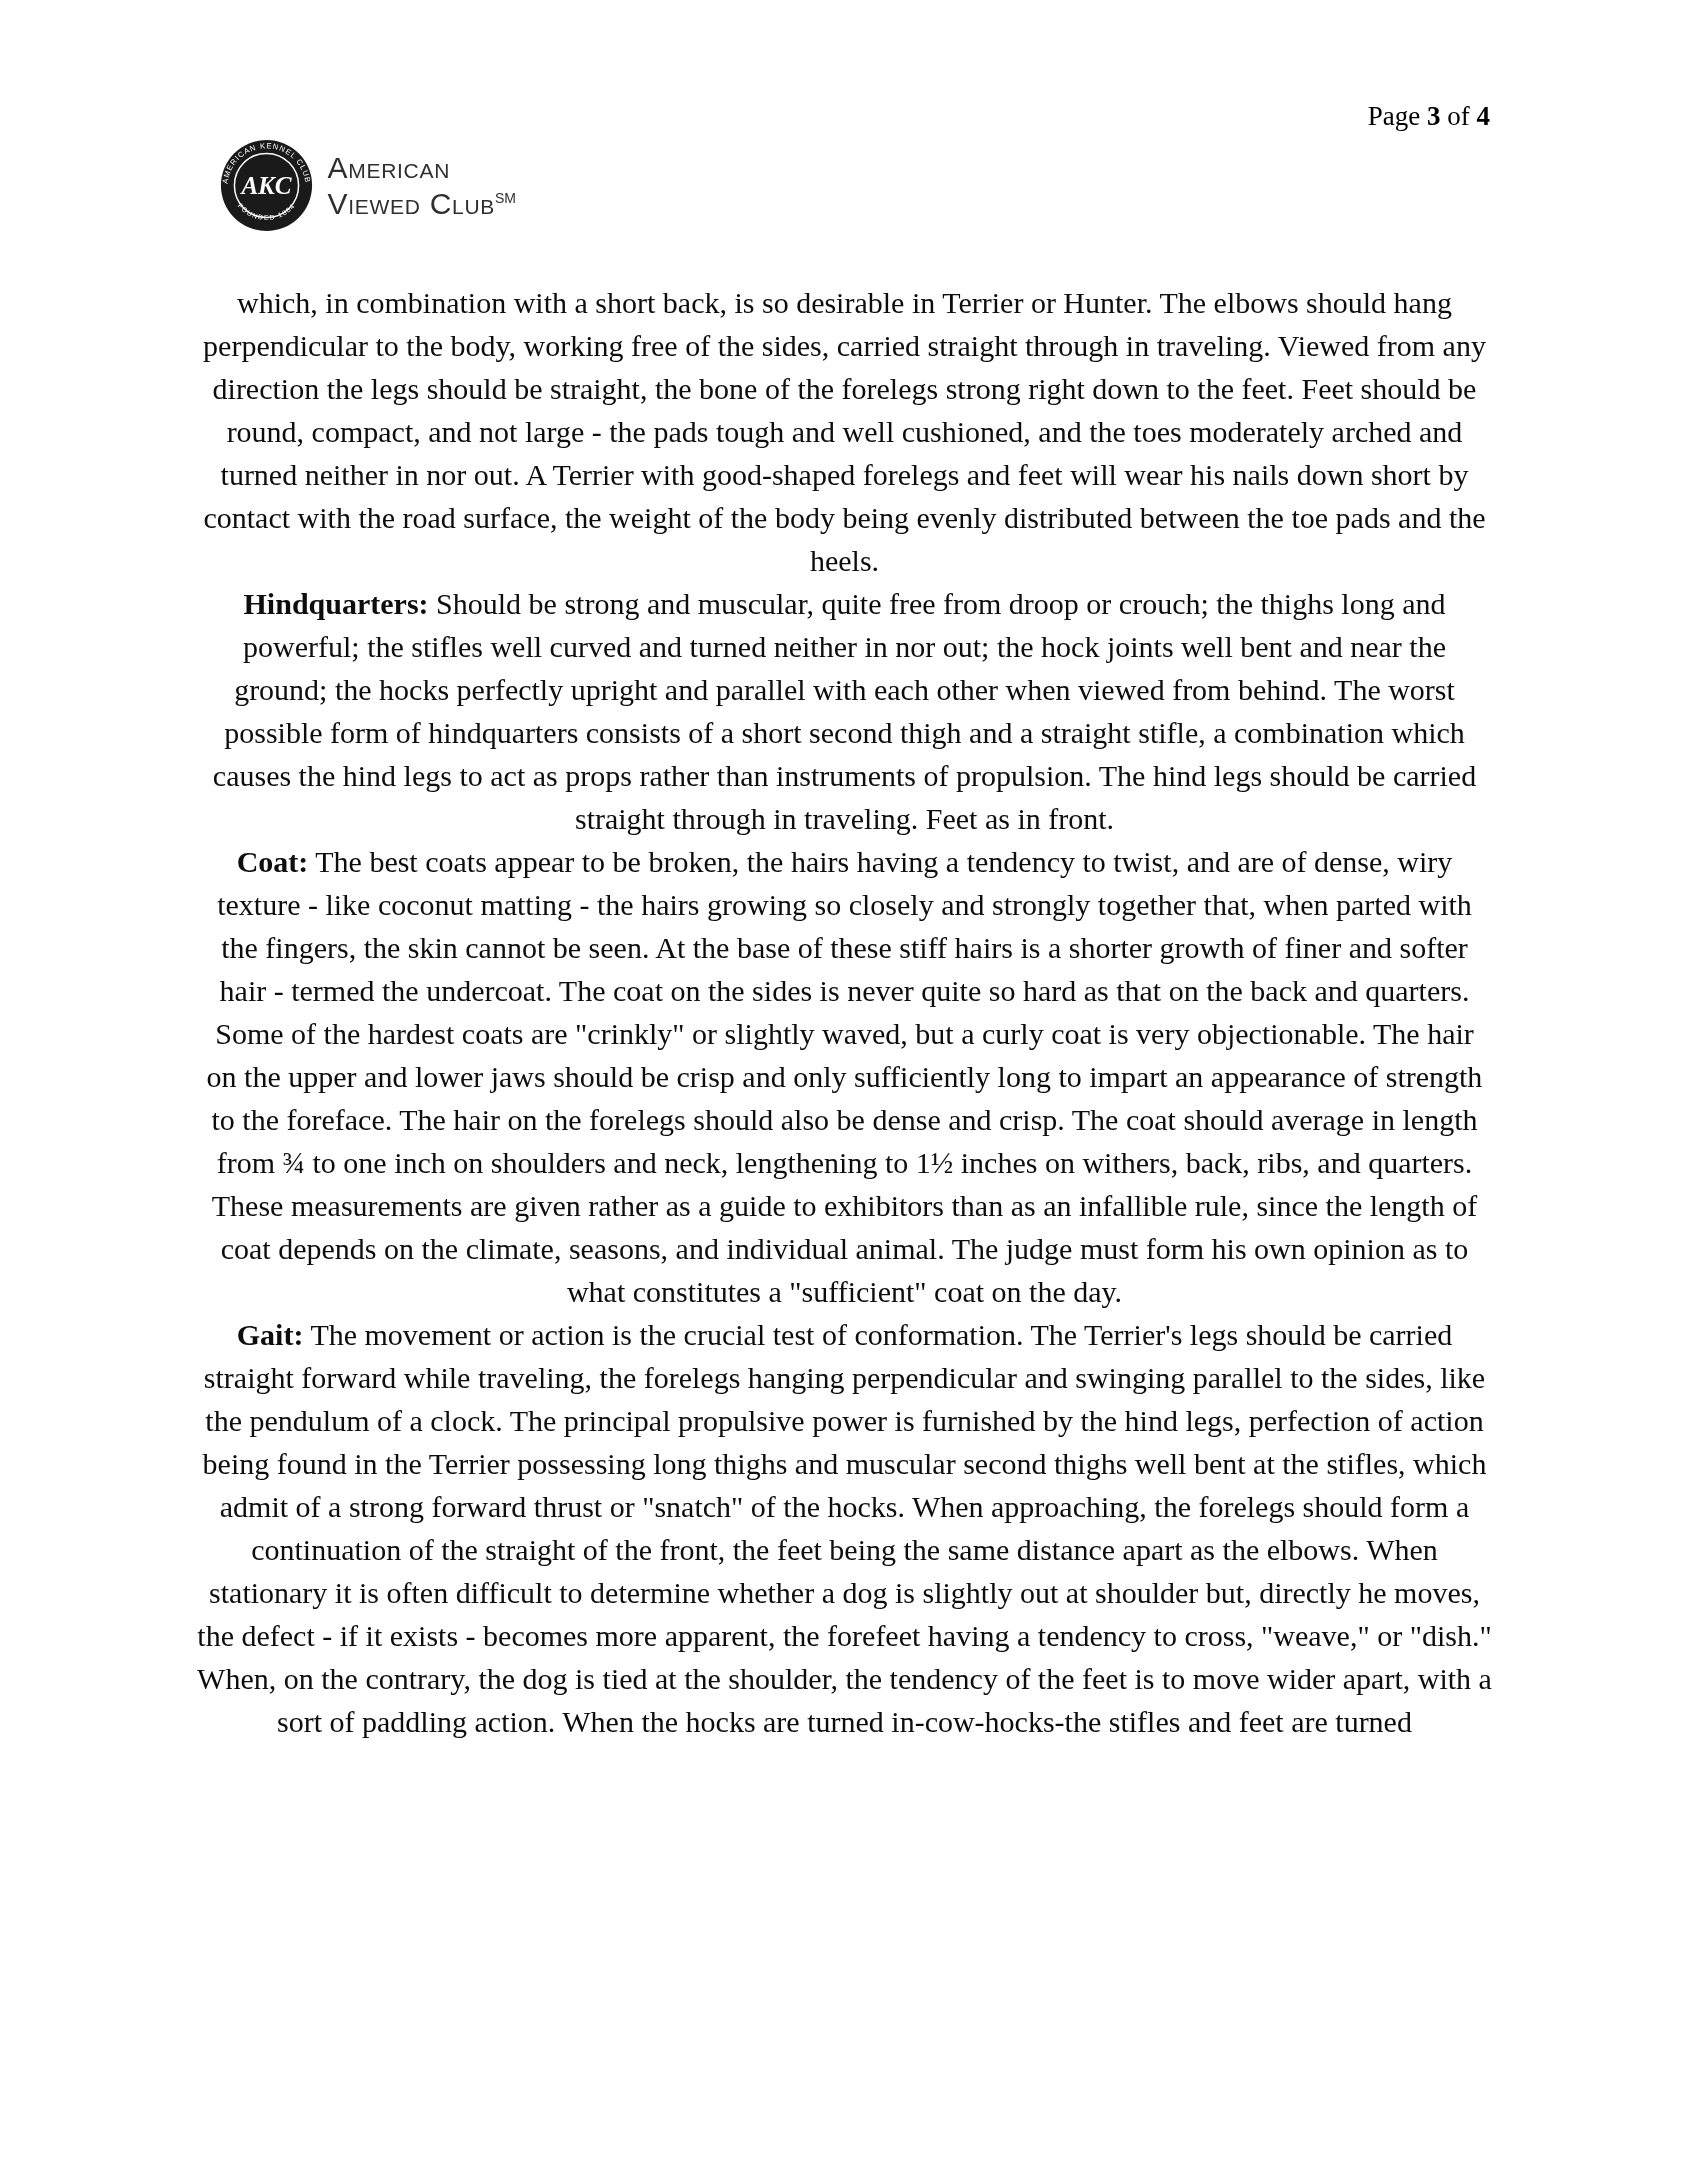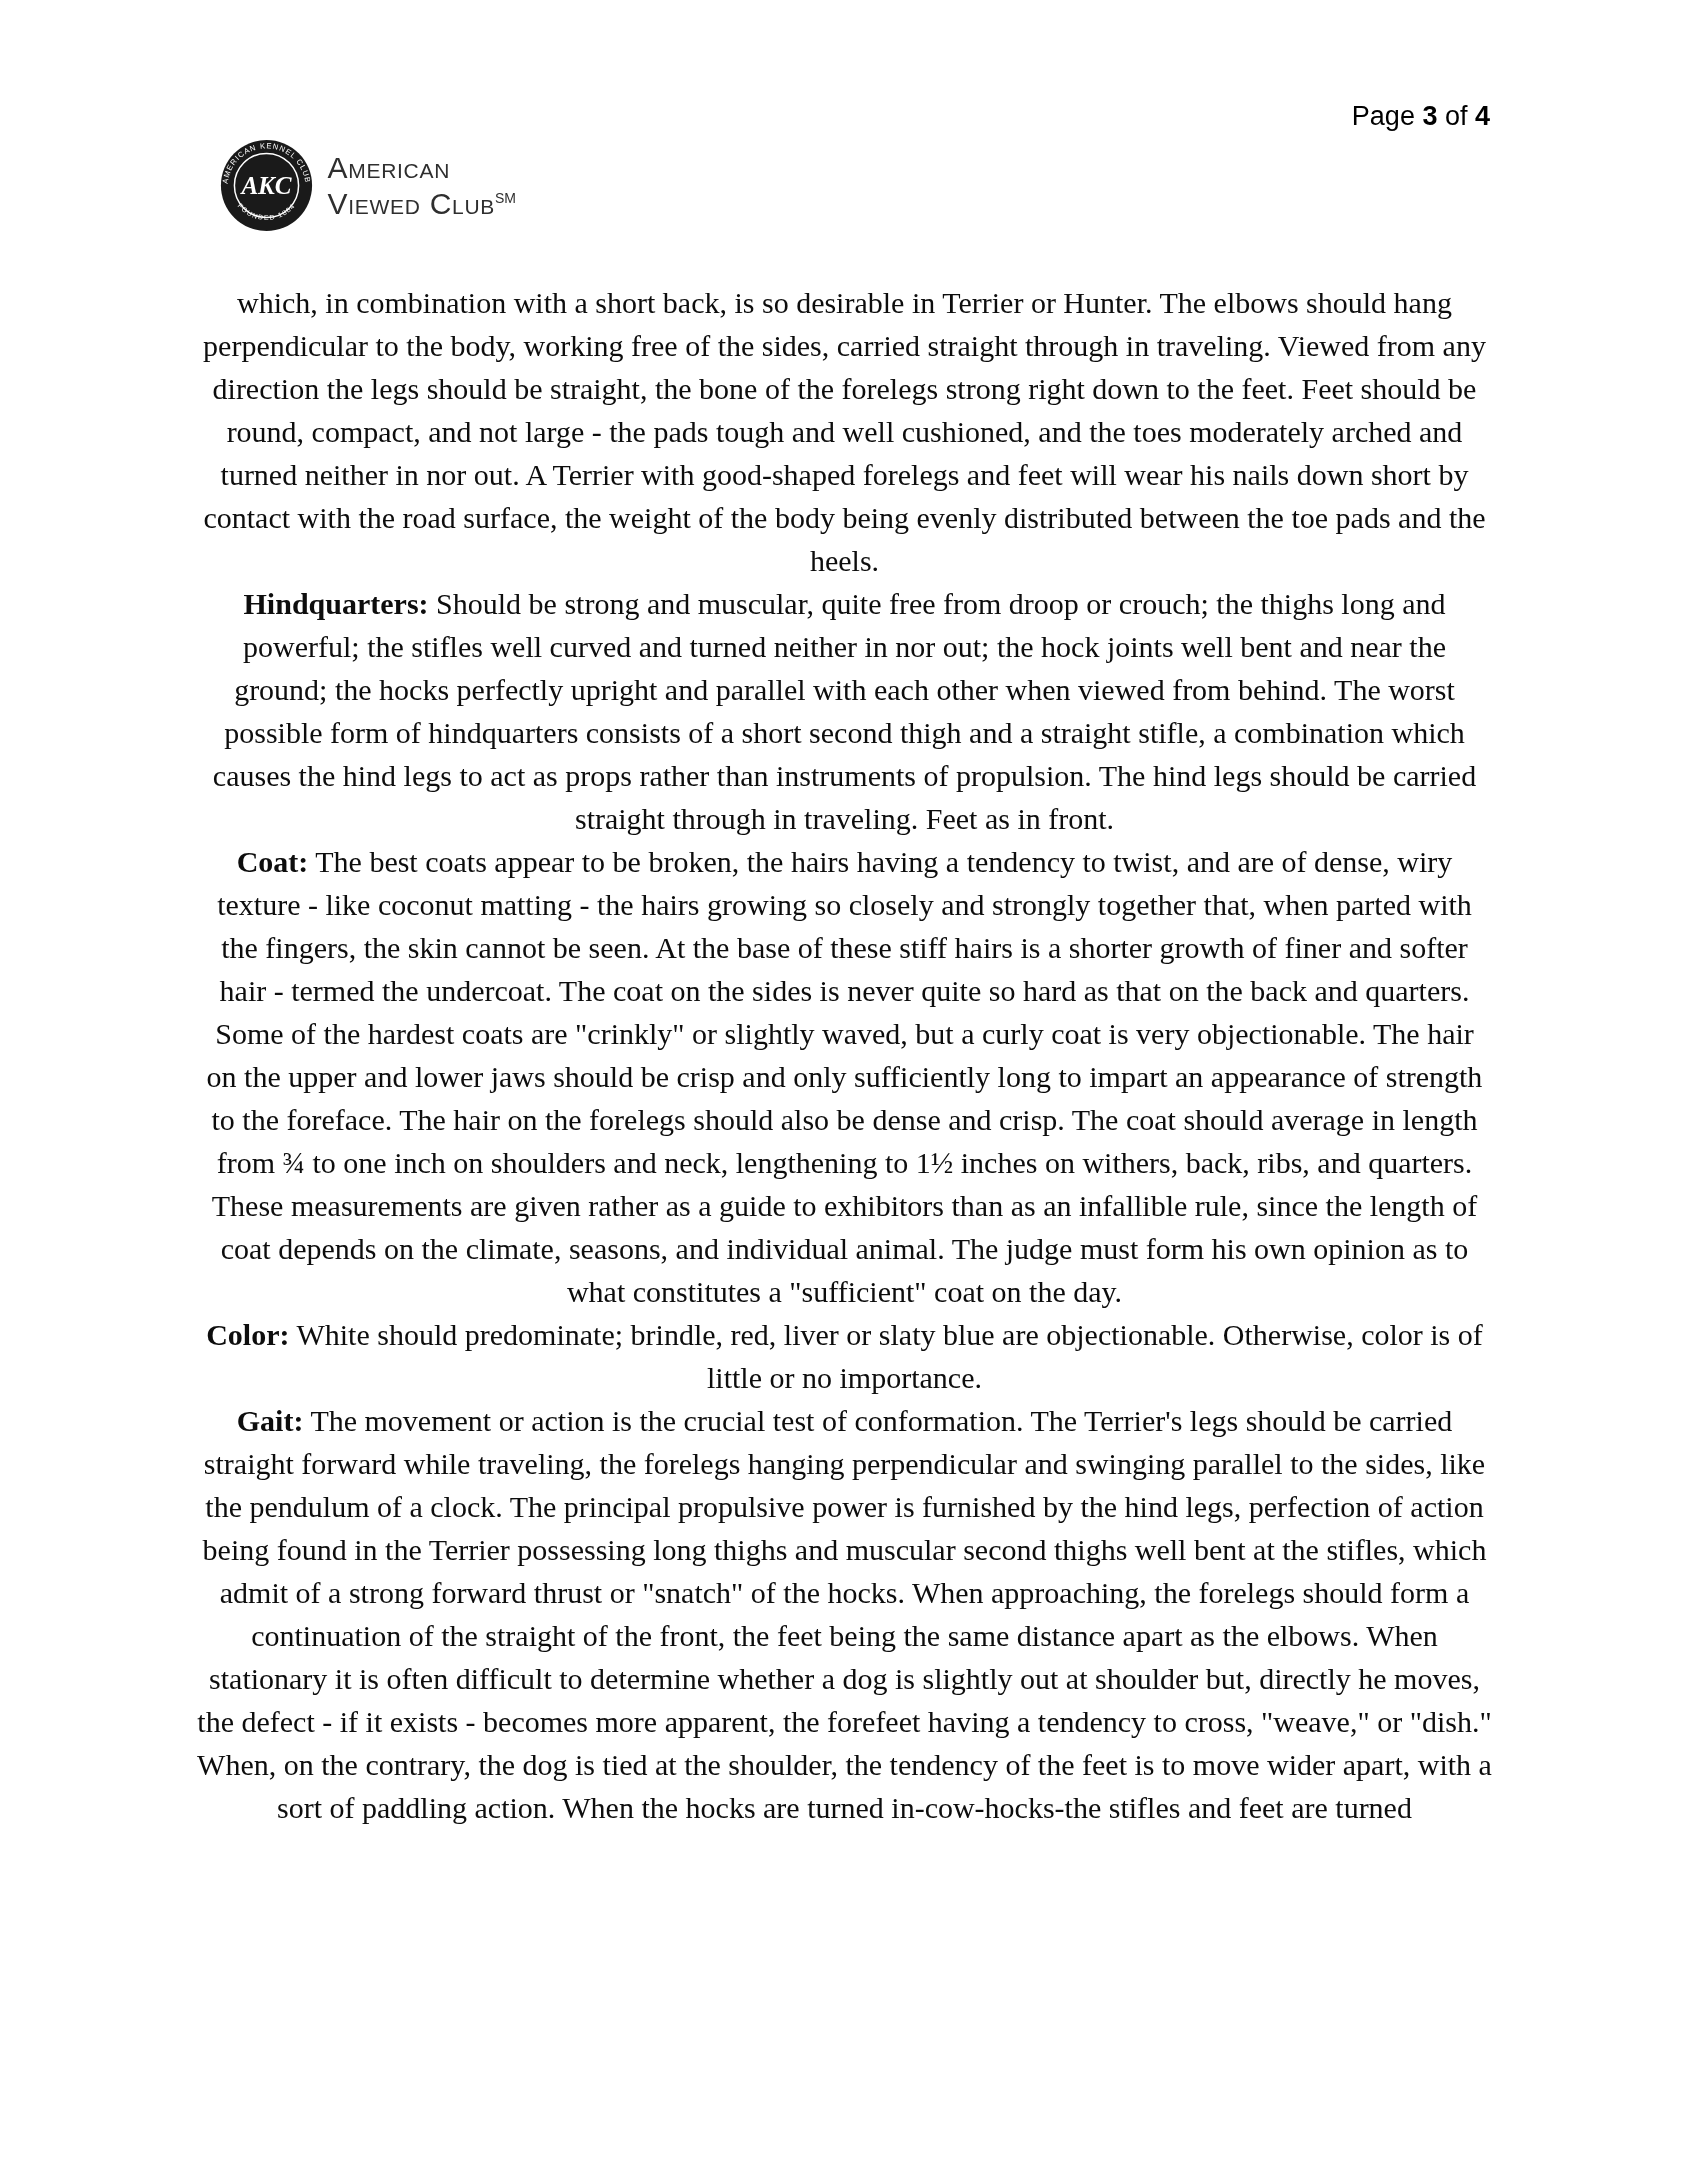--- a/index.html
+++ b/index.html
@@ -14,21 +14,21 @@
   .page {
     position: absolute;
     inset: 0;
     background: #ffffff;
   }
   
   .page-header {
     position: absolute;
     top: 101px;
     right: 197px;
-    font-family: Liberation Sans, sans-serif;
+    font-family: Liberation Serif, serif;
     font-size: 27px;
     color: #000000;
     white-space: nowrap;
   }
   .page-header b { font-weight: 700; }
   
   .logo-row {
     position: absolute;
     top: 139px;
     left: 220px;
@@ -100,19 +100,18 @@
     </div>
   </div>
 
   <div class="doc-body">
     <p class="para"><b class="plabel"></b><span class="ptext">which, in combination with a short back, is so desirable in Terrier or Hunter. The elbows should hang perpendicular to the body, working free of the sides, carried straight through in traveling. Viewed from any direction the legs should be straight, the bone of the forelegs strong right down to the feet. Feet should be round, compact, and not large - the pads tough and well cushioned, and the toes moderately arched and turned neither in nor out. A Terrier with good-shaped forelegs and feet will wear his nails down short by contact with the road surface, the weight of the body being evenly distributed between the toe pads and the heels.</span></p>
 
     <p class="para"><b class="plabel">Hindquarters:</b><span class="ptext"> Should be strong and muscular, quite free from droop or crouch; the thighs long and powerful; the stifles well curved and turned neither in nor out; the hock joints well bent and near the ground; the hocks perfectly upright and parallel with each other when viewed from behind. The worst possible form of hindquarters consists of a short second thigh and a straight stifle, a combination which causes the hind legs to act as props rather than instruments of propulsion. The hind legs should be carried straight through in traveling. Feet as in front.</span></p>
 
     <p class="para"><b class="plabel">Coat:</b><span class="ptext"> The best coats appear to be broken, the hairs having a tendency to twist, and are of dense, wiry texture - like coconut matting - the hairs growing so closely and strongly together that, when parted with the fingers, the skin cannot be seen. At the base of these stiff hairs is a shorter growth of finer and softer hair - termed the undercoat. The coat on the sides is never quite so hard as that on the back and quarters. Some of the hardest coats are "crinkly" or slightly waved, but a curly coat is very objectionable. The hair on the upper and lower jaws should be crisp and only sufficiently long to impart an appearance of strength to the foreface. The hair on the forelegs should also be dense and crisp. The coat should average in length from ¾ to one inch on shoulders and neck, lengthening to 1½ inches on withers, back, ribs, and quarters. These measurements are given rather as a guide to exhibitors than as an infallible rule, since the length of coat depends on the climate, seasons, and individual animal. The judge must form his own opinion as to what constitutes a "sufficient" coat on the day.</span></p>
 
-    <p class="para"><b class="plabel">Color:</b><span class="ptext"> White should predominate; brindle, red, liver or slaty blue are objectionable. Otherwise, color is of little or no importance.</span></p>
 
     <p class="para"><b class="plabel">Gait:</b><span class="ptext"> The movement or action is the crucial test of conformation. The Terrier's legs should be carried straight forward while traveling, the forelegs hanging perpendicular and swinging parallel to the sides, like the pendulum of a clock. The principal propulsive power is furnished by the hind legs, perfection of action being found in the Terrier possessing long thighs and muscular second thighs well bent at the stifles, which admit of a strong forward thrust or "snatch" of the hocks. When approaching, the forelegs should form a continuation of the straight of the front, the feet being the same distance apart as the elbows. When stationary it is often difficult to determine whether a dog is slightly out at shoulder but, directly he moves, the defect - if it exists - becomes more apparent, the forefeet having a tendency to cross, "weave," or "dish." When, on the contrary, the dog is tied at the shoulder, the tendency of the feet is to move wider apart, with a sort of paddling action. When the hocks are turned in-cow-hocks-the stifles and feet are turned</span></p>
   </div>
 
 </div>
 
 
 </body></html>

